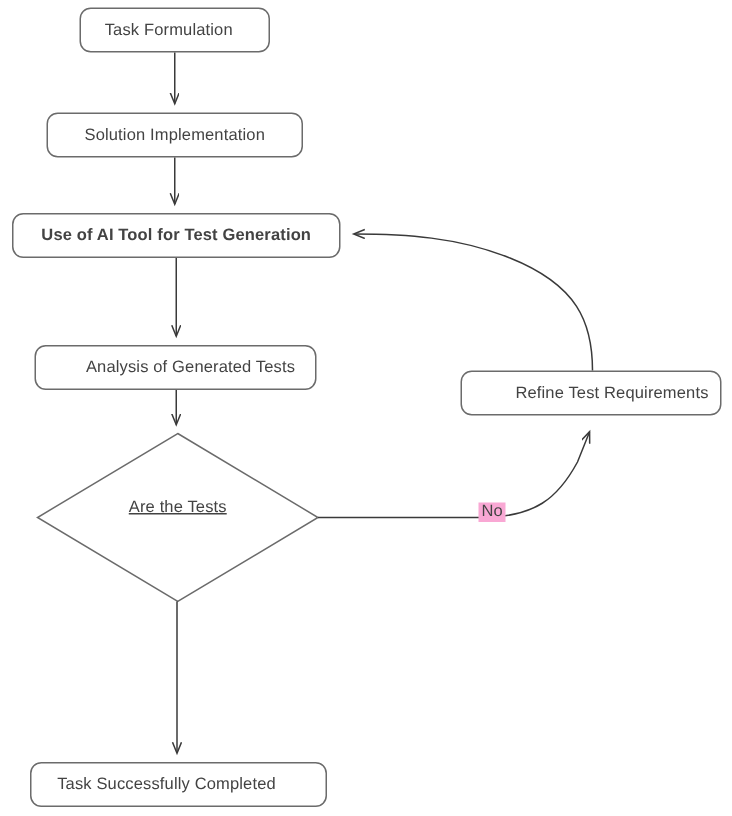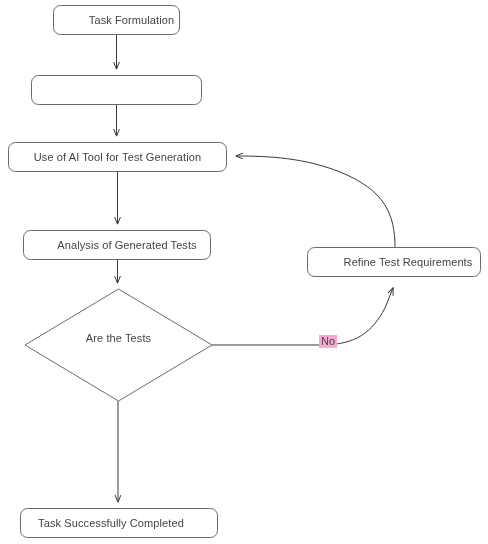--- a/index.html
+++ b/index.html
@@ -100,30 +100,31 @@
 
     <path class="edge-line" d="M117.5,260 L117.5,283" marker-end="url(#arrowhead)"></path>
 
     <path class="edge-line" d="M212,345 L320,345 C357,345 372,332 385,308 L393,288" marker-end="url(#arrowhead)"></path>
 
     <path class="edge-line" d="M395,247 C395,215 385,190 340,172 C305,158 270,156 236,156" marker-end="url(#arrowhead)"></path>
 
     <path class="edge-line" d="M118,401 L118,502" marker-end="url(#arrowhead)"></path>
   </svg>
 
-  <div class="node-label" style="left:53px; top:13px; width:119px;padding-left:19px;">Task Formulation</div>
+  <div class="node-label" style="left:53px; top:13px; width:119px;">Task Formulation</div>
 
+  <div class="node-label" style="left:31px; top:83px; width:171px;">Solution Implementation</div>
 
-  <div class="node-label" style="left:8px; top:150px; width:219px;">Use of AI Tool for Test Generation</div>
+  <div class="node-label" style="left:8px; top:150px; width:219px;font-weight:bold;">Use of AI Tool for Test Generation</div>
 
   <div class="node-label" style="left:23px; top:238px; width:208px;">Analysis of Generated Tests</div>
 
   <div class="node-label" style="left:307px; top:255px; width:202px;">Refine Test Requirements</div>
 
-  <div class="node-label" style="left:48px; top:331px; width:141px;">
+  <div class="node-label" style="left:48px; top:331px; width:141px;text-decoration:underline;">
     <div>Are the Tests</div>
   </div>
 
   <div class="node-label" style="left:20px; top:516px; width:182px;">Task Successfully Completed</div>
 
   <div class="edge-label" style="left:319px; top:335px;">No</div>
 
   <div class="hit-box" style="left:53px; top:5px; width:127px; height:30px;"></div>
   <div class="hit-box" style="left:31px; top:75px; width:171px; height:30px;"></div>
   <div class="hit-box" style="left:8px; top:142px; width:219px; height:30px;"></div>

